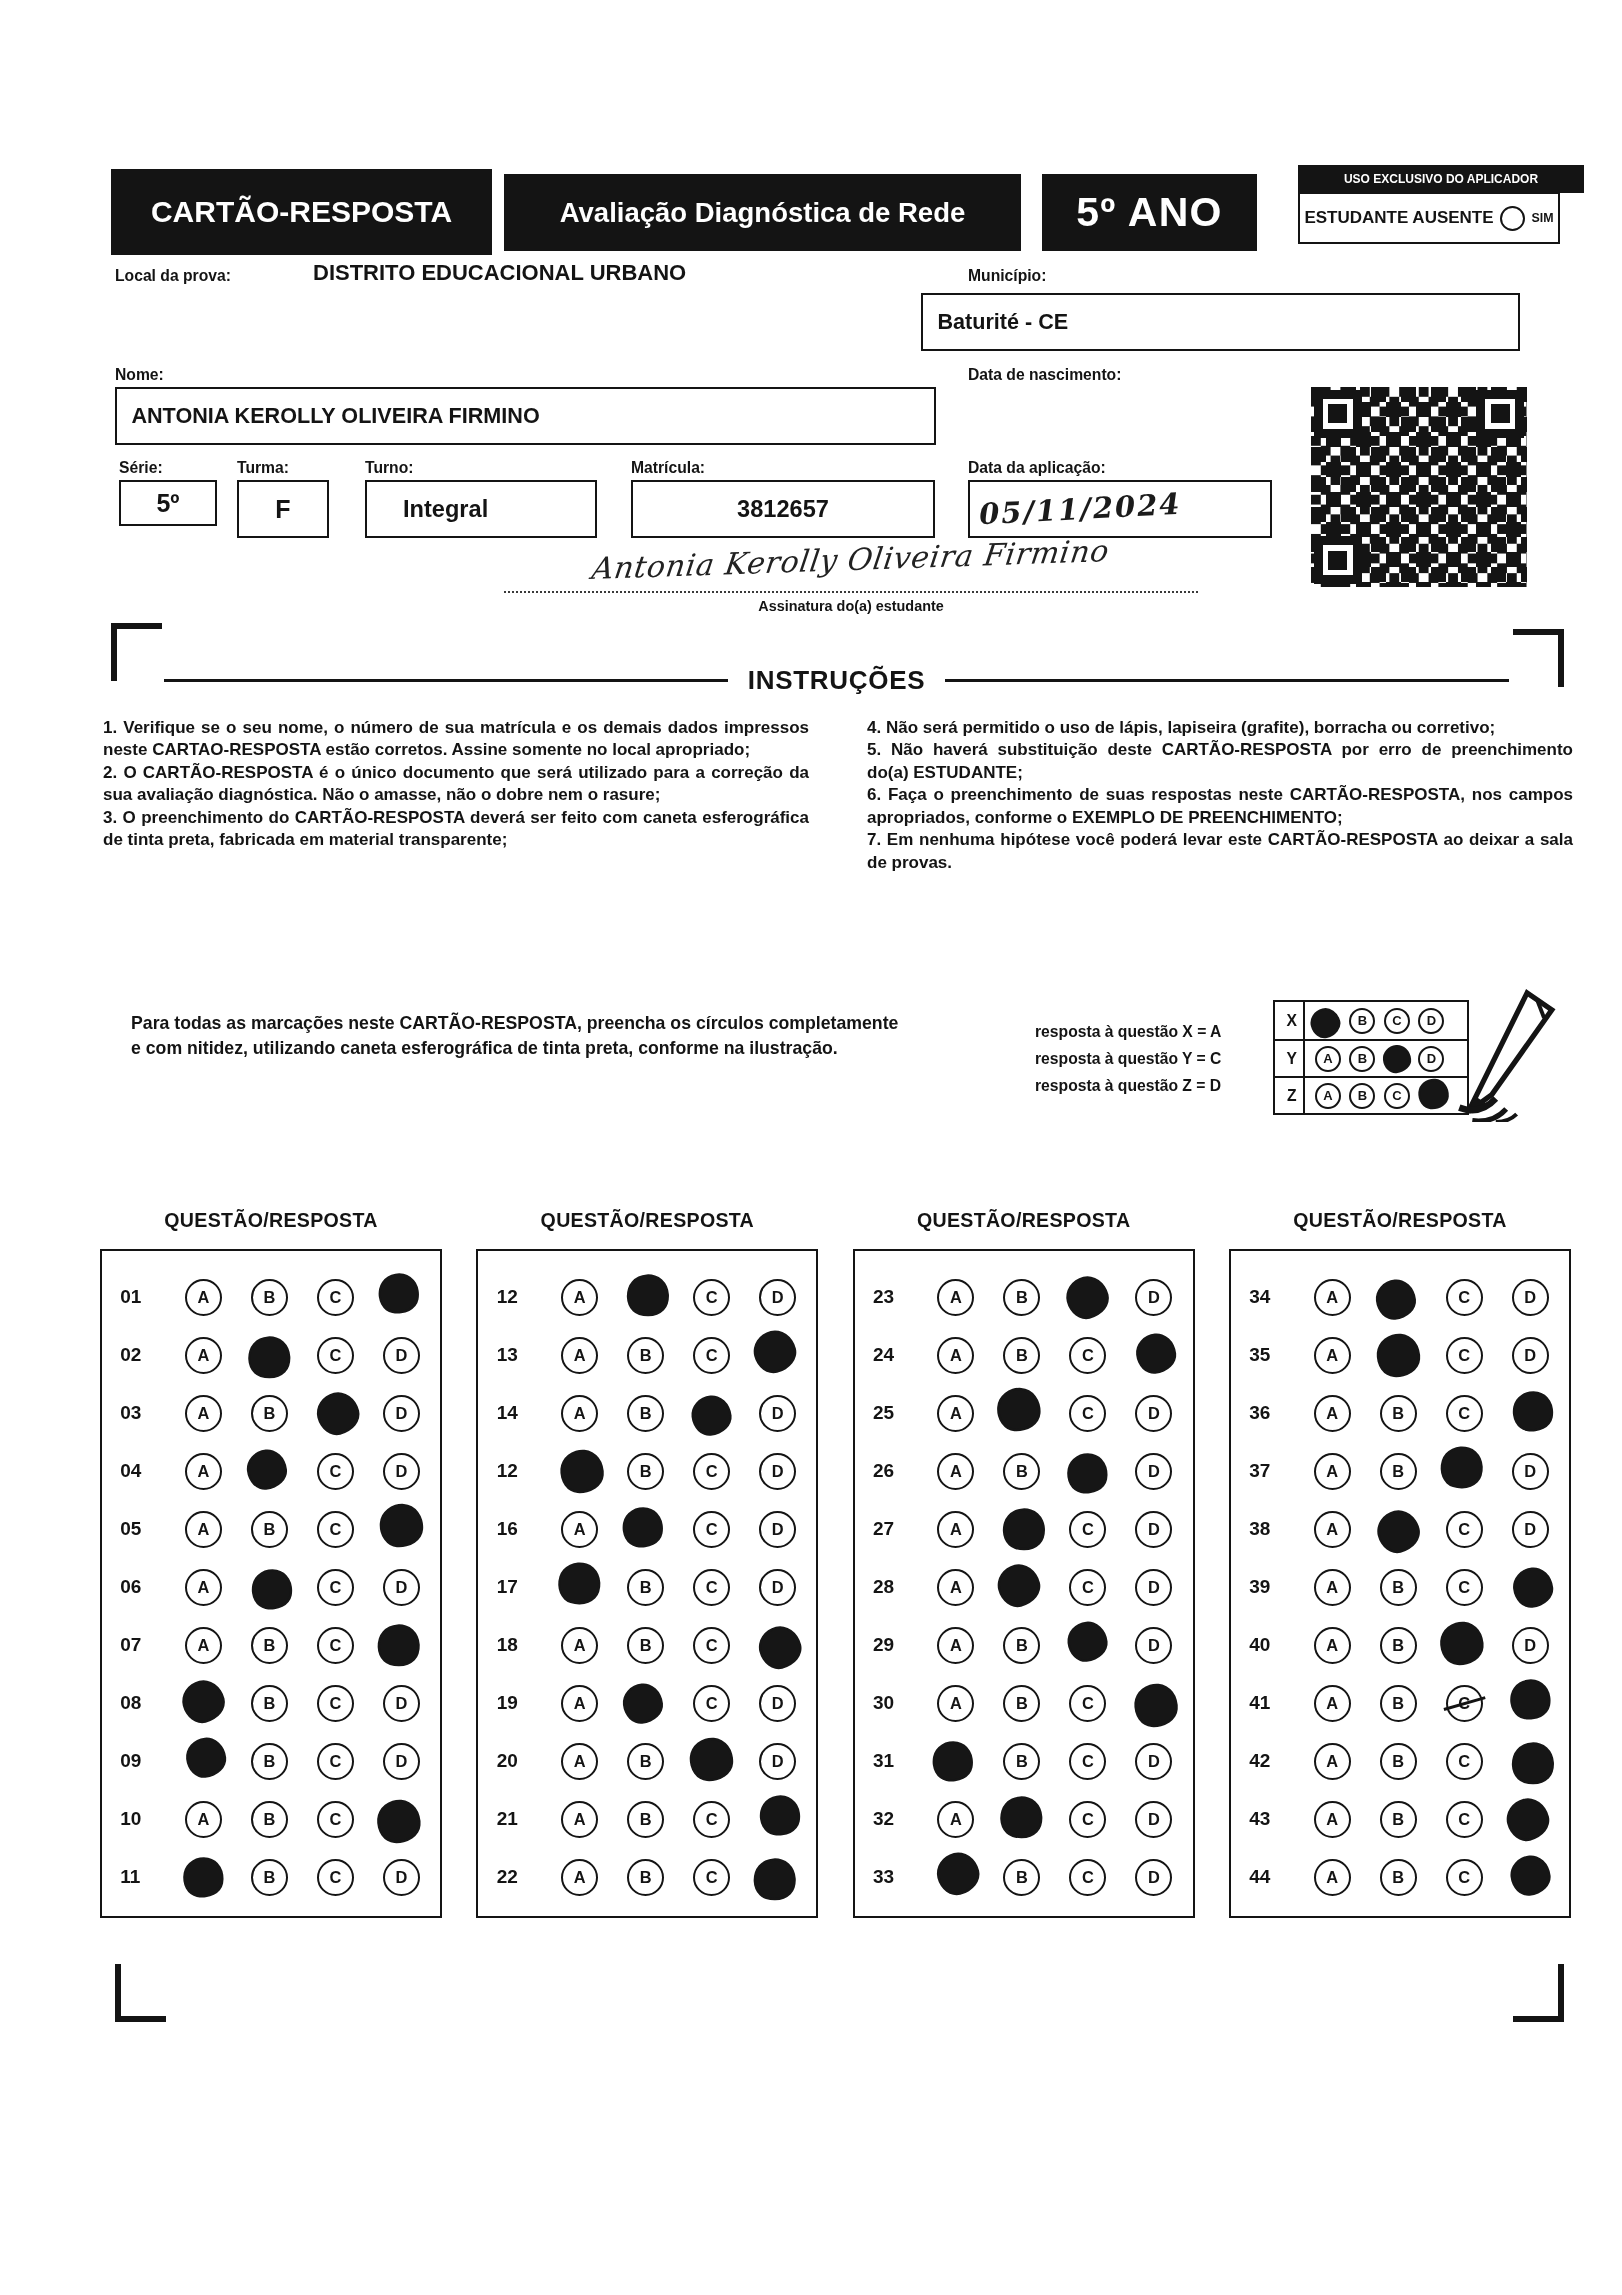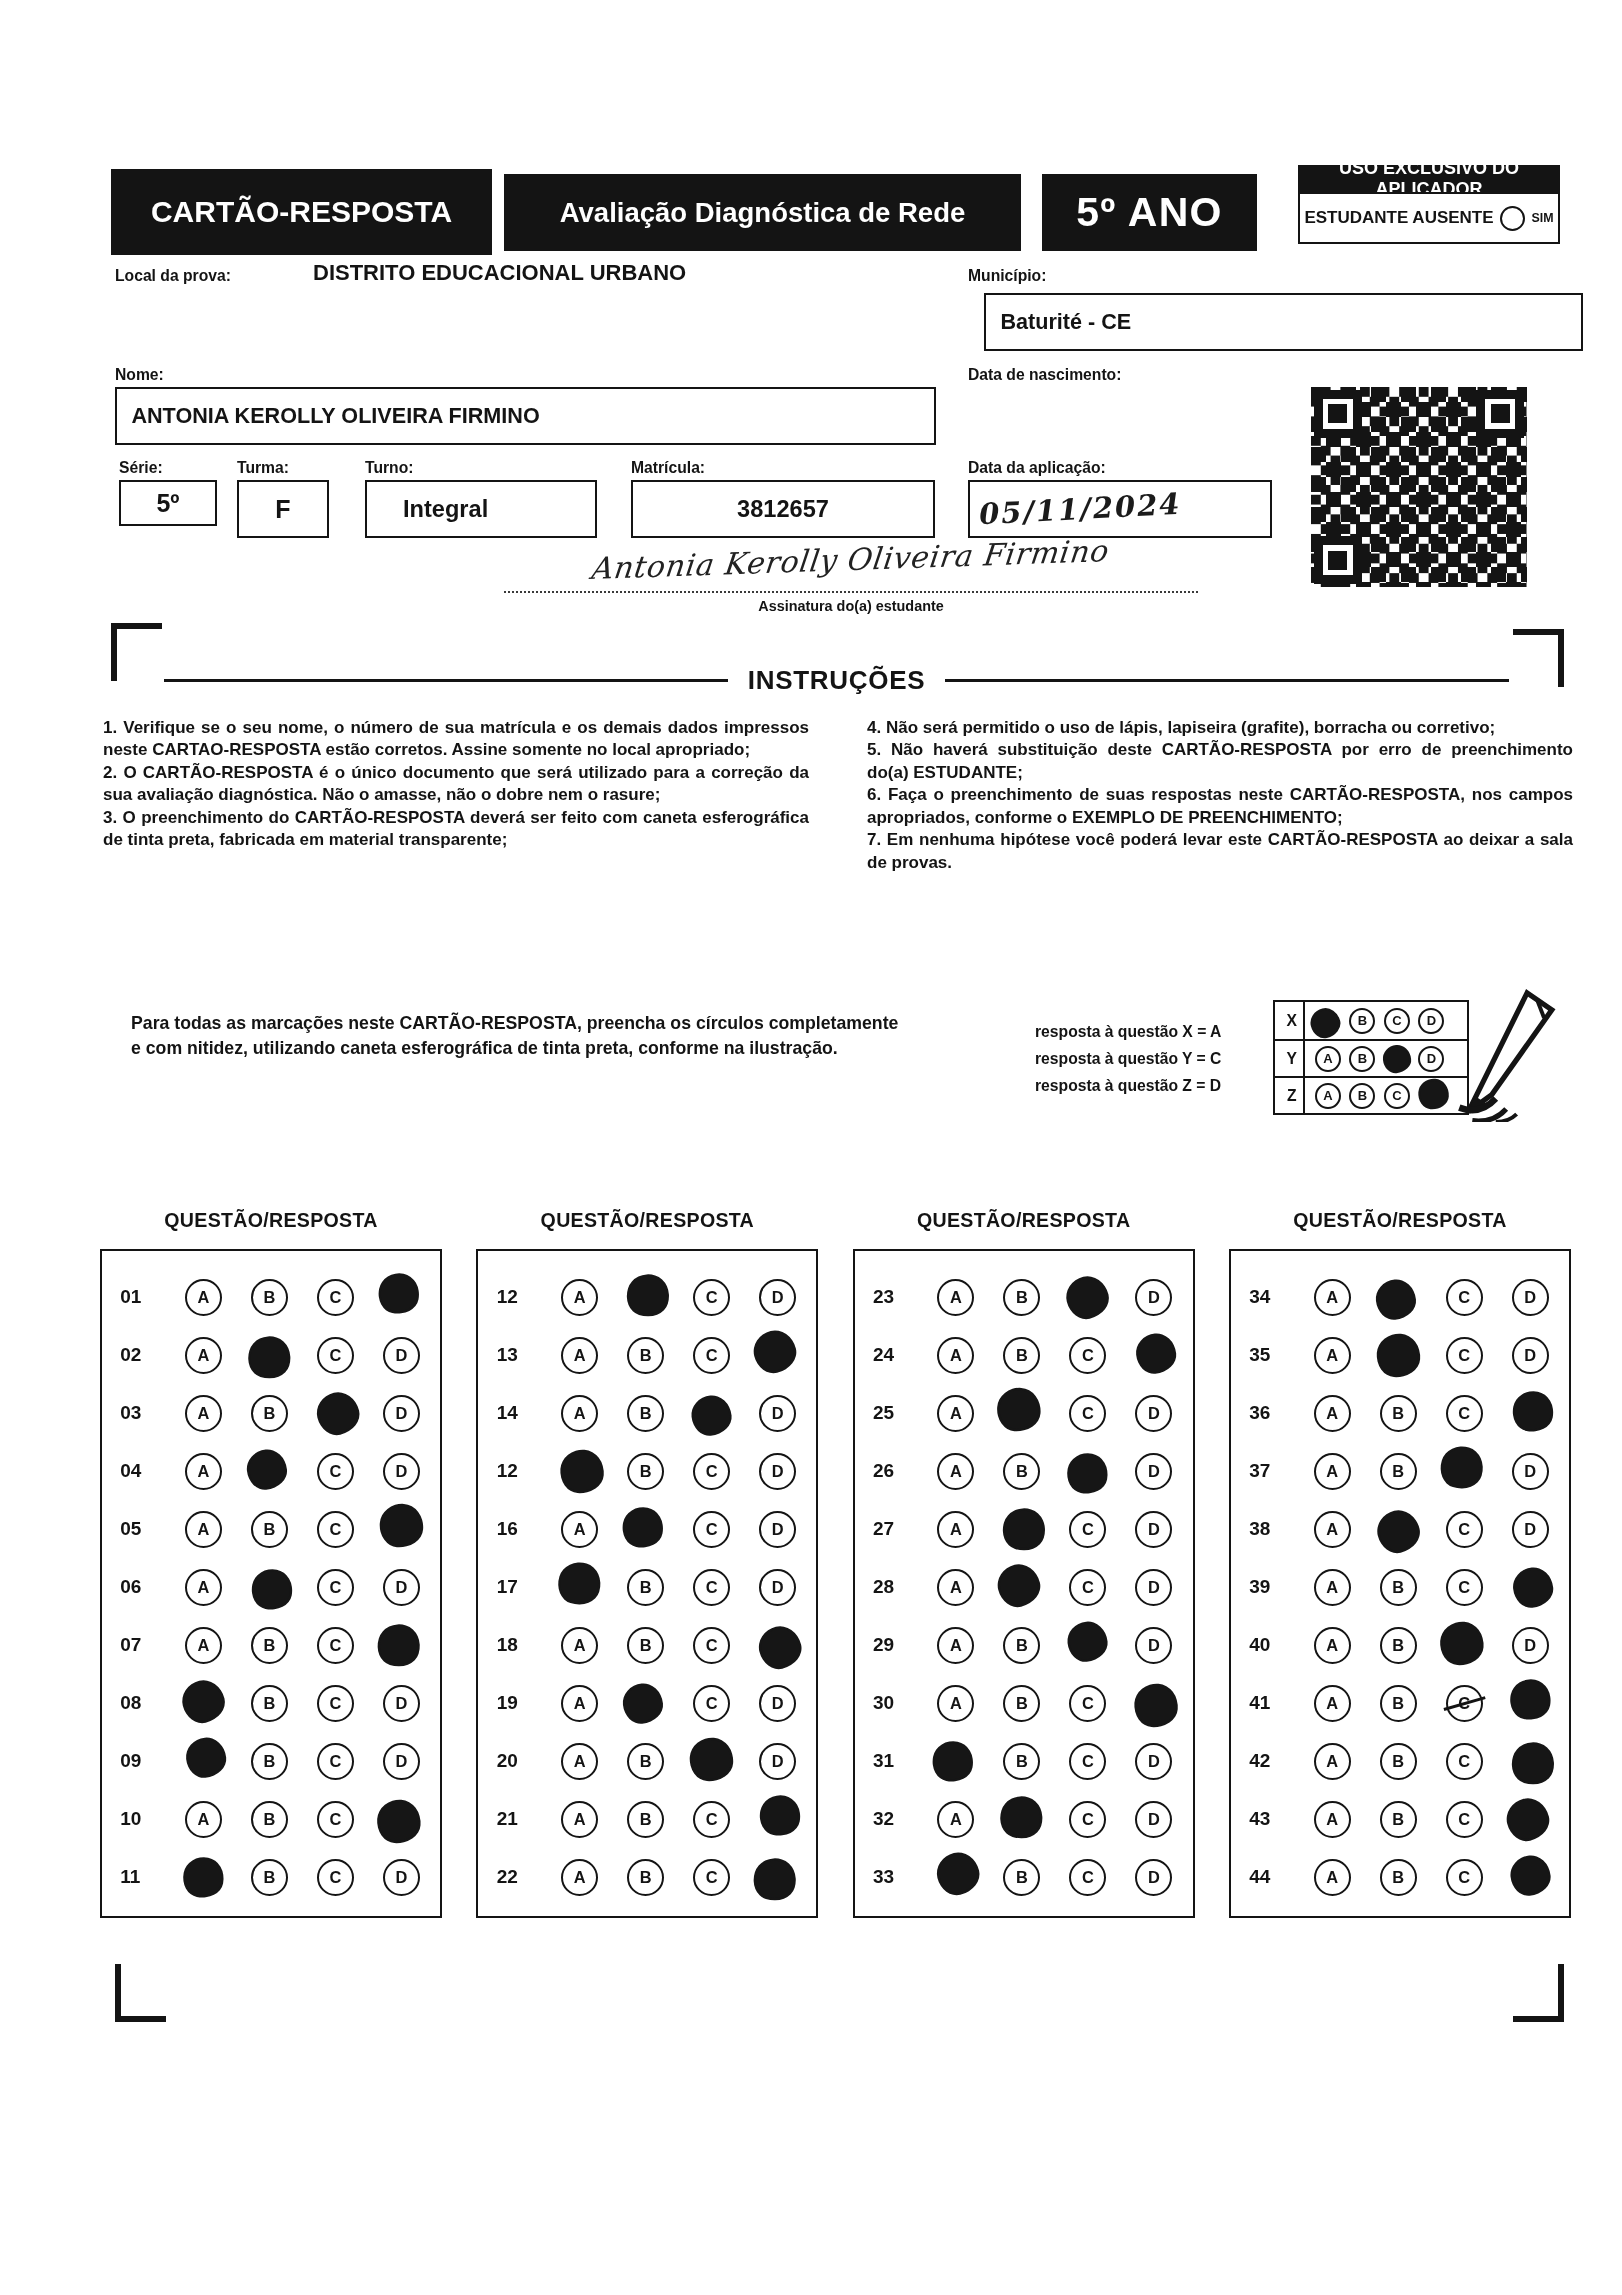--- a/index.html
+++ b/index.html
@@ -70,32 +70,32 @@
 </style>
 </head>
 <body>
 
 <div class="page">
 
   <div class="abs blackbox" style="left:504px;top:174px;width:517px;height:77px;font-size:27.5px;">Avaliação Diagnóstica de Rede</div>
   <div class="abs blackbox" style="left:111px;top:169px;width:381px;height:86px;font-size:30px;">CARTÃO-RESPOSTA</div>
   <div class="abs blackbox" style="left:1042px;top:174px;width:215px;height:77px;font-size:41px;letter-spacing:1.3px;">5º ANO</div>
 
-  <div class="abs blackbox" style="left:1298px;top:165px;width:262px;height:27.5px;font-size:18px;">USO EXCLUSIVO DO APLICADOR</div>
+  <div class="abs blackbox" style="left:1298px;top:165px;width:286px;height:27.5px;font-size:12px;">USO EXCLUSIVO DO APLICADOR</div>
   <div class="abs" style="left:1298px;top:192px;width:262px;height:52px;border:2.6px solid #141414;display:flex;align-items:center;justify-content:center;gap:6.5px;background:#fff;">
     <span style="font-weight:bold;font-size:17px;">ESTUDANTE AUSENTE</span>
     <span class="absent-circle"></span>
     <span style="font-weight:bold;font-size:12.4px;">SIM</span>
   </div>
 
   <div class="abs lbl" style="left:115px;top:267px;">Local da prova:</div>
   <div class="abs" style="left:313px;top:260px;font-weight:bold;font-size:22px;">DISTRITO EDUCACIONAL URBANO</div>
 
   <div class="abs lbl" style="left:968px;top:267px;">Município:</div>
-  <div class="abs field-box" style="left:984px;top:293px;width:599px;height:58px;font-size:21.6px;padding-left:14.4px;">Baturité - CE</div>
+  <div class="abs field-box" style="left:921px;top:293px;width:599px;height:58px;font-size:21.6px;padding-left:14.4px;">Baturité - CE</div>
 
   <div class="abs lbl" style="left:115px;top:366px;">Nome:</div>
   <div class="abs field-box" style="left:115px;top:387px;width:821px;height:58px;font-size:21.6px;padding-left:14.4px;">ANTONIA KEROLLY OLIVEIRA FIRMINO</div>
 
   <div class="abs lbl" style="left:968px;top:366px;">Data de nascimento:</div>
 
   <div class="abs qr" style="left:1311px;top:387px;width:216px;height:200px;">
     <div class="finder f-tl"></div>
     <div class="finder f-tr"></div>
     <div class="finder f-bl"></div>

